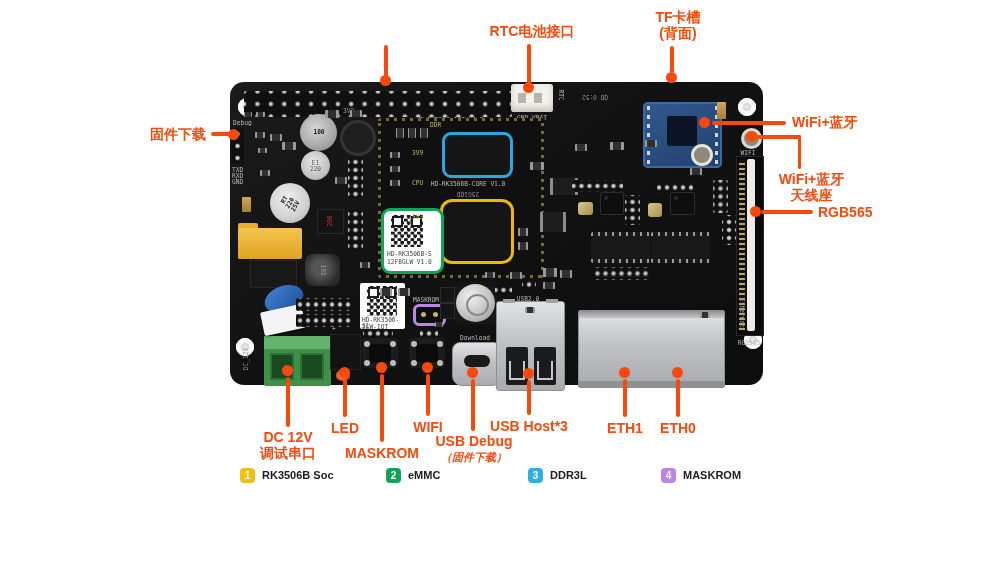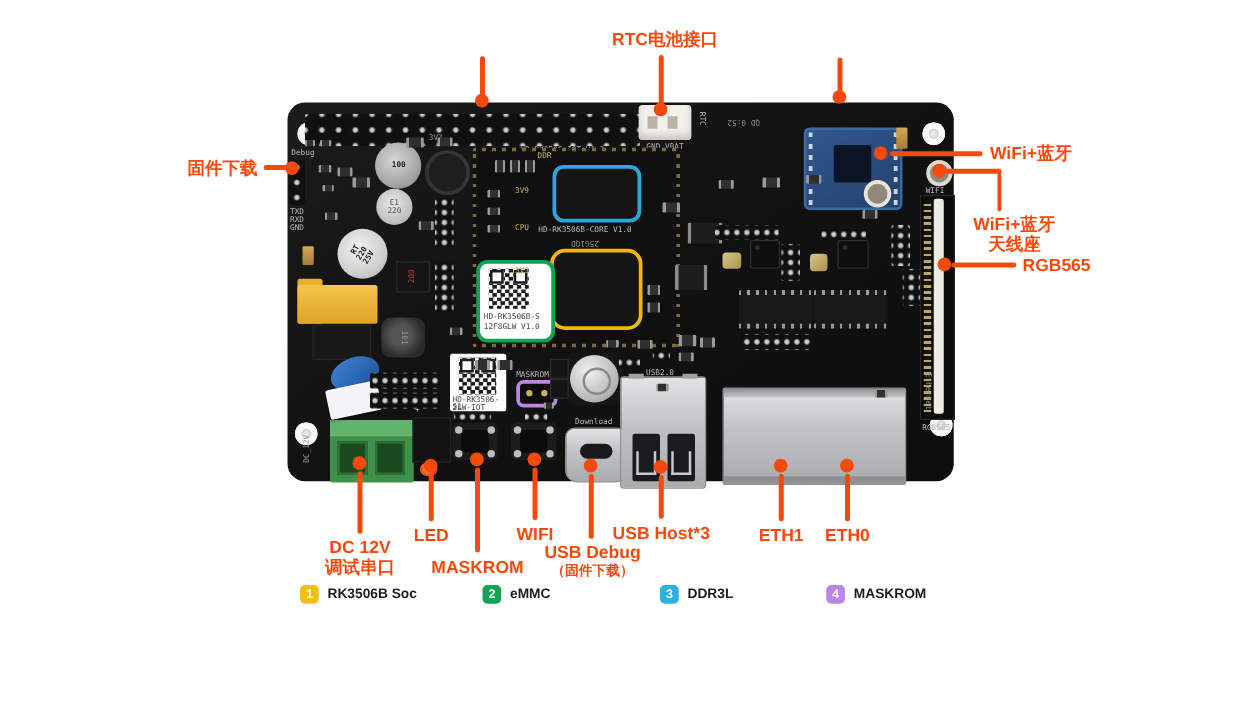--- a/index.html
+++ b/index.html
@@ -3,21 +3,21 @@
 <meta charset="utf-8">
 <style>
   :root{ --orange:#f8490c; }
   html,body{margin:0;padding:0;}
   body{font-family:"Liberation Sans","DejaVu Sans",sans-serif;background:#fff;}
   #stage{position:relative;width:1000px;height:563px;background:#ffffff;overflow:hidden;}
 
   
   .lab{position:absolute;color:var(--orange);font-weight:700;font-size:14px;line-height:16px;text-align:center;white-space:nowrap;}
   .lab.left{text-align:left;} .lab.right{text-align:right;}
-  .lab.small{font-size:11px;}
+  .lab.small{font-size:11px;font-style:italic;}
   .vline,.hline{position:absolute;background:var(--orange);border-radius:2px;}
   .vline{width:3.5px;} .hline{height:3.5px;}
   .adot{position:absolute;width:11px;height:11px;border-radius:50%;background:var(--orange);}
 
   
   .lgd{position:absolute;display:flex;align-items:center;height:16px;}
   .badge{width:15px;height:15px;border-radius:4px;color:#fff;font-size:10px;font-weight:700;text-align:center;line-height:15px;}
   .lgd span.t{margin-left:7px;font-size:11px;font-weight:700;color:#1c1c1c;white-space:nowrap;}
 
   
@@ -255,20 +255,24 @@
       <div class="c pinrow" style="left: 292px; top: 198px; width: 14px; height: 9px;"></div>
     </div>
 
   <div class="vline" style="left:384px;top:45px;height:33px;"></div>
   <div class="adot" style="left:380px;top:75px;"></div>
 
   <div class="lab" style="left:472px;top:23px;width:120px;">RTC电池接口</div>
   <div class="vline" style="left:527px;top:44px;height:41px;"></div>
   <div class="adot" style="left:523px;top:82px;"></div>
 
+  <div class="lab" style="left:635px;top:9px;width:86px;">
+    <div>TF卡槽</div>
+    <div>(背面)</div>
+  </div>
   <div class="vline" style="left:670px;top:46px;height:27px;"></div>
   <div class="adot" style="left:666px;top:72px;"></div>
 
   <div class="lab right" style="left:130px;top:126px;width:76px;">固件下载</div>
   <div class="hline" style="left:211px;top:132px;width:22px;"></div>
   <div class="adot" style="left:228px;top:129px;"></div>
 
   <div class="adot" style="left:699px;top:117px;"></div>
   <div class="hline" style="left:712px;top:121px;width:74px;"></div>
   <div class="lab left" style="left:792px;top:114px;">WiFi+蓝牙</div>

